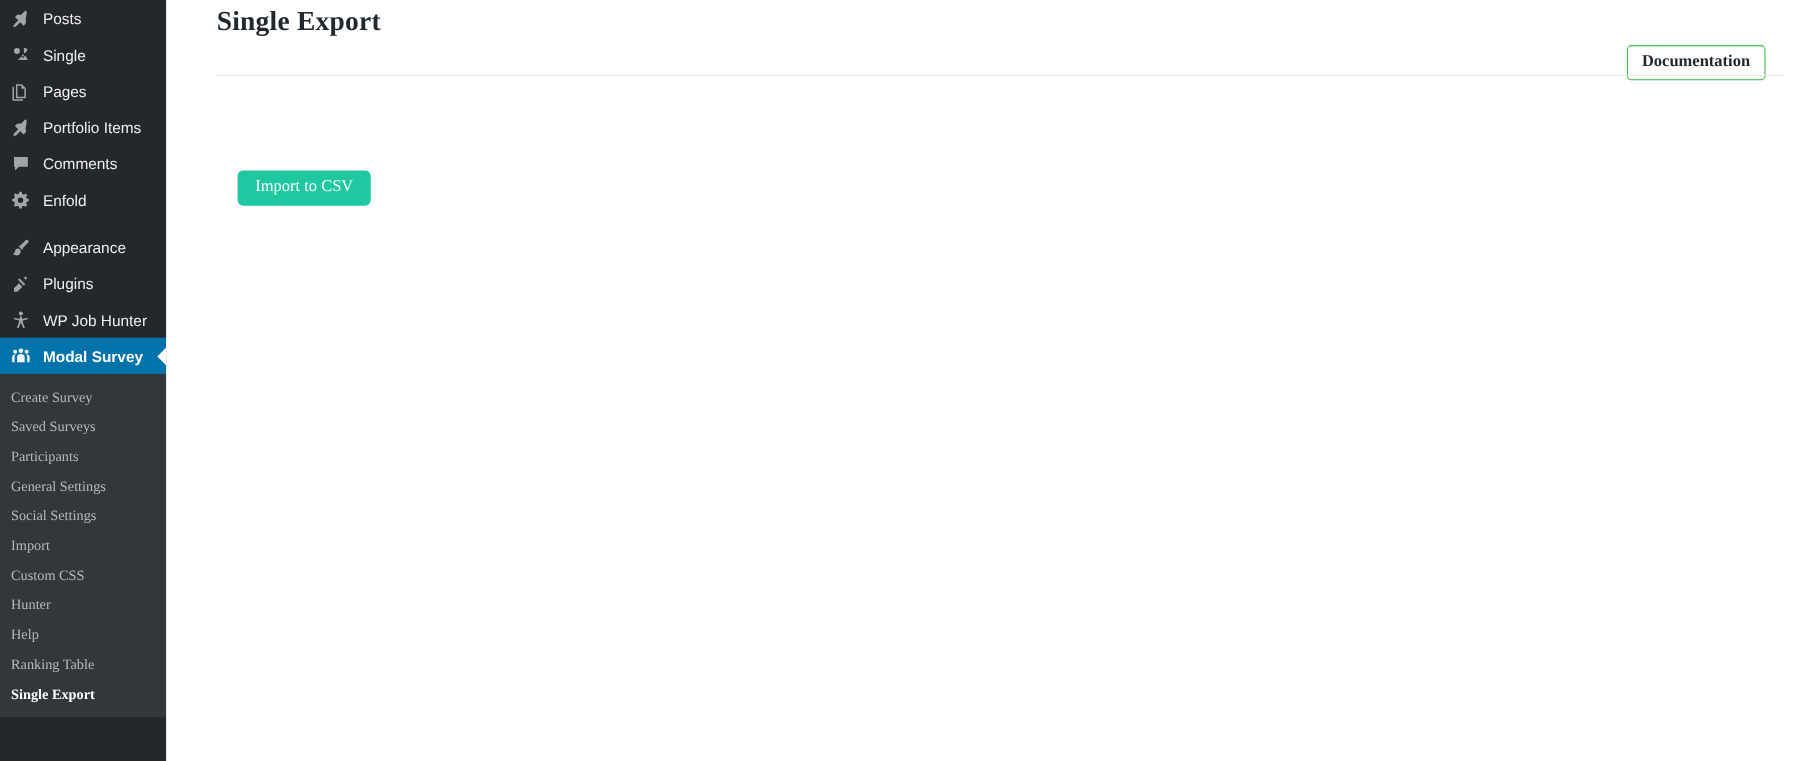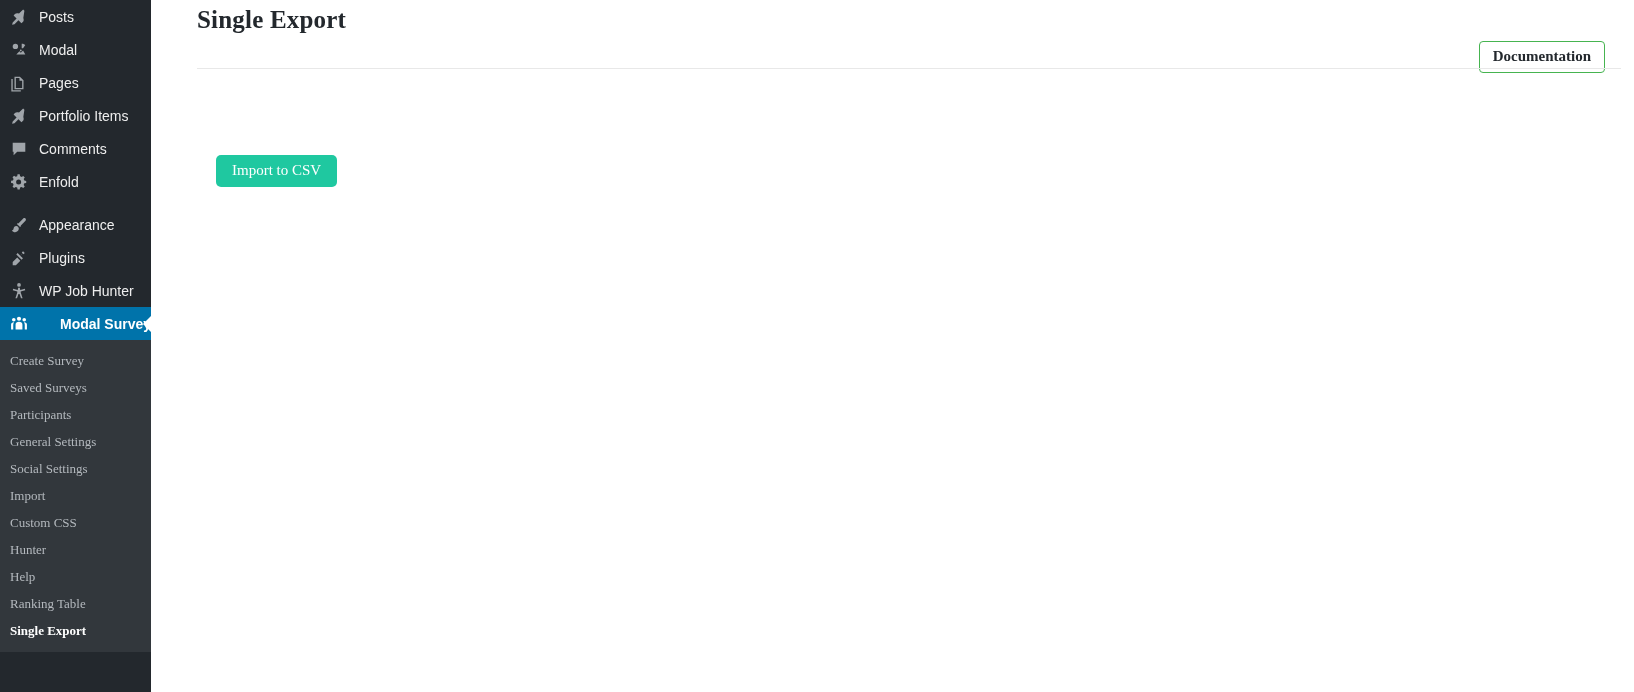--- a/index.html
+++ b/index.html
@@ -55,21 +55,20 @@
   }
   .menu-item .mi-icon svg { display: block; fill: #a0a5aa; }
   .menu-item .mi-label { line-height: 1; padding-top: 1px; }
 
   .menu-sep { height: 10px; }
 
   .menu-item.active {
     background: #0073aa;
     color: #ffffff;
     font-weight: bold;
-    justify-content: space-between;
   }
   .menu-item.active .mi-icon svg { fill: #ffffff; }
   .menu-item.active .arrow {
     position: absolute;
     right: 0;
     top: 50%;
     transform: translateY(-50%);
     width: 0; height: 0;
     border-top: 8px solid transparent;
     border-bottom: 8px solid transparent;
@@ -191,21 +190,21 @@
         </span>
         <span class="mi-label">Posts</span>
       </div>
 
       <div class="menu-item">
         <span class="mi-icon">
           <svg viewBox="0 0 20 20" width="18" height="18">
               <path d="M6 3a3 3 0 1 0 0 6 3 3 0 0 0 0-6zm8.5 7.5L12 13l-1.5-1.5L7 15h10l-2.5-4.5zM13 3v5h1.5L17 4.5 14.5 3H13zm-1 8.5a1 1 0 1 0 0-2 1 1 0 0 0 0 2z"></path>
             </svg>
         </span>
-        <span class="mi-label">Modal</span>
+        <span class="mi-label">Single</span>
       </div>
 
       <div class="menu-item">
         <span class="mi-icon">
           <svg viewBox="0 0 20 20" width="18" height="18">
               <path d="M5 3h6l4 4v10H5V3zm1.5 1.5v11h7v-8h-3v-3H6.5zM3 5.5V18h9v1.5H1.5V5.5H3z"></path>
             </svg>
         </span>
         <span class="mi-label">Pages</span>
       </div>

